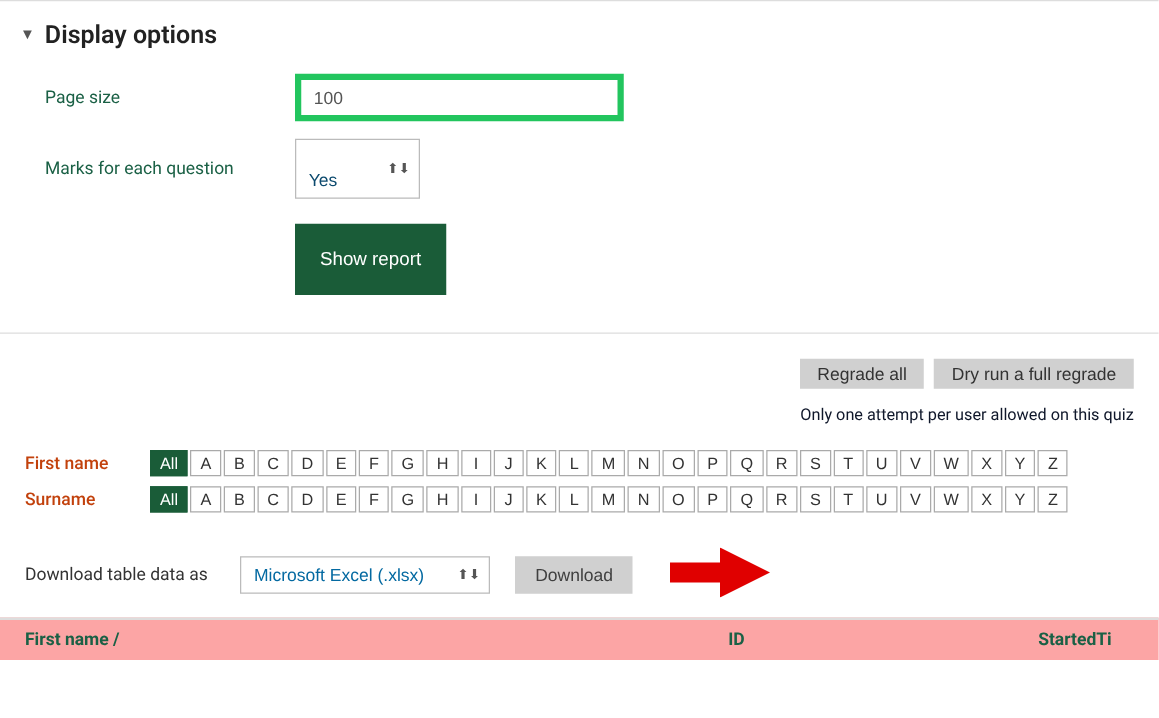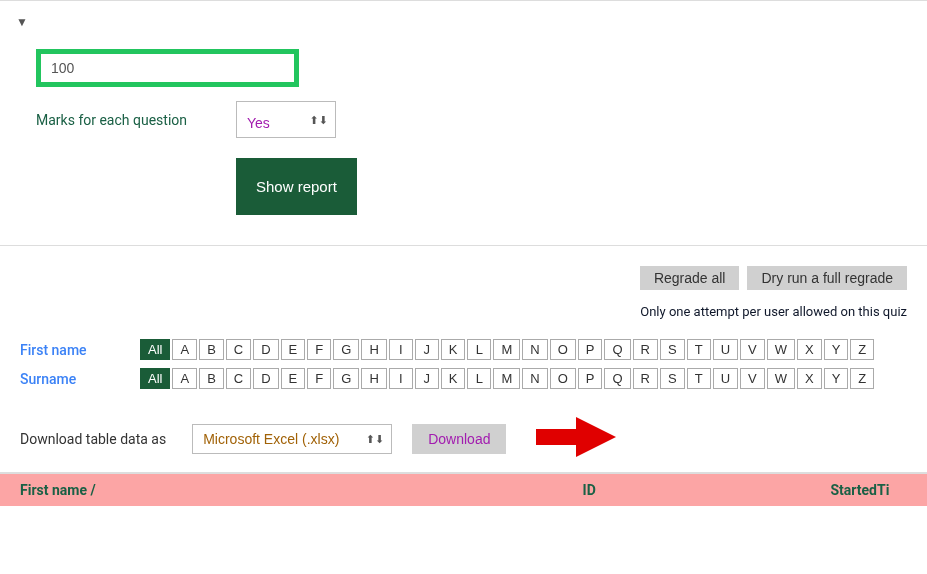--- a/index.html
+++ b/index.html
@@ -48,23 +48,23 @@
       color: #555;
       width: 263px;
       outline: none;
     }
     .form-select-wrap {
       position: relative;
       display: inline-block;
     }
     .form-select {
       border: 1px solid #bbb;
-      padding: 13px 28px 6px 10px;
-      font-size: 14px;
-      color: #a21caf;
+      padding: 24px 28px 6px 10px;
+      font-size: 14px;
+      color: #0c4a6e;
       appearance: none;
       background: white;
       width: 100px;
       outline: none;
       cursor: pointer;
     }
     .select-arrow {
       position: absolute;
       right: 8px;
       top: 50%;
@@ -118,29 +118,28 @@
     .filter-section {
       padding: 8px 20px;
     }
     .filter-row {
       display: flex;
       align-items: center;
       margin-bottom: 8px;
     }
     .filter-label {
       width: 100px;
-      color: #3b82f6;
+      color: #c2410c;
       font-size: 14px;
       font-weight: 500;
     }
     .filter-buttons {
       display: flex;
       flex-wrap: wrap;
       gap: 2px;
-      margin-left: 20px;
     }
     .filter-btn {
       border: 1px solid #aaa;
       background: white;
       padding: 2px 7px;
       font-size: 13px;
       cursor: pointer;
       color: #333;
       min-width: 24px;
       text-align: center;
@@ -164,33 +163,33 @@
       margin-right: 6px;
     }
     .download-select-wrap {
       position: relative;
       display: inline-block;
     }
     .download-select {
       border: 1px solid #bbb;
       padding: 6px 28px 6px 10px;
       font-size: 14px;
-      color: #a16207;
+      color: #0369a1;
       appearance: none;
       background: white;
       width: 200px;
       outline: none;
       cursor: pointer;
     }
     .download-btn {
       background: #d0d0d0;
       border: none;
       padding: 7px 16px;
       font-size: 14px;
-      color: #a21caf;
+      color: #404040;
       cursor: pointer;
     }
 
     .arrow-indicator {
       display: inline-block;
       margin-left: 10px;
     }
     .arrow-indicator svg {
       width: 80px;
       height: 40px;
@@ -209,24 +208,26 @@
     }
     .th-firstname { flex: 2; }
     .th-started { flex: 1; text-align: right; }
     .th-ti { flex: 0 0 30px; }
   </style>
 </head>
 <body>
 
 <div class="section-header">
   <span class="chevron">▼</span>
+  <h2>Display options</h2>
 </div>
 
 <div class="display-options">
   <div class="form-row">
+    <span class="form-label">Page size</span>
     <input class="form-input" type="text" value="100" style="">
   </div>
   <div class="form-row">
     <span class="form-label">Marks for each question</span>
     <div class="form-select-wrap">
       <select class="form-select">
         <option>Yes</option>
         <option>No</option>
       </select>
       <span class="select-arrow">⬆⬇</span>

